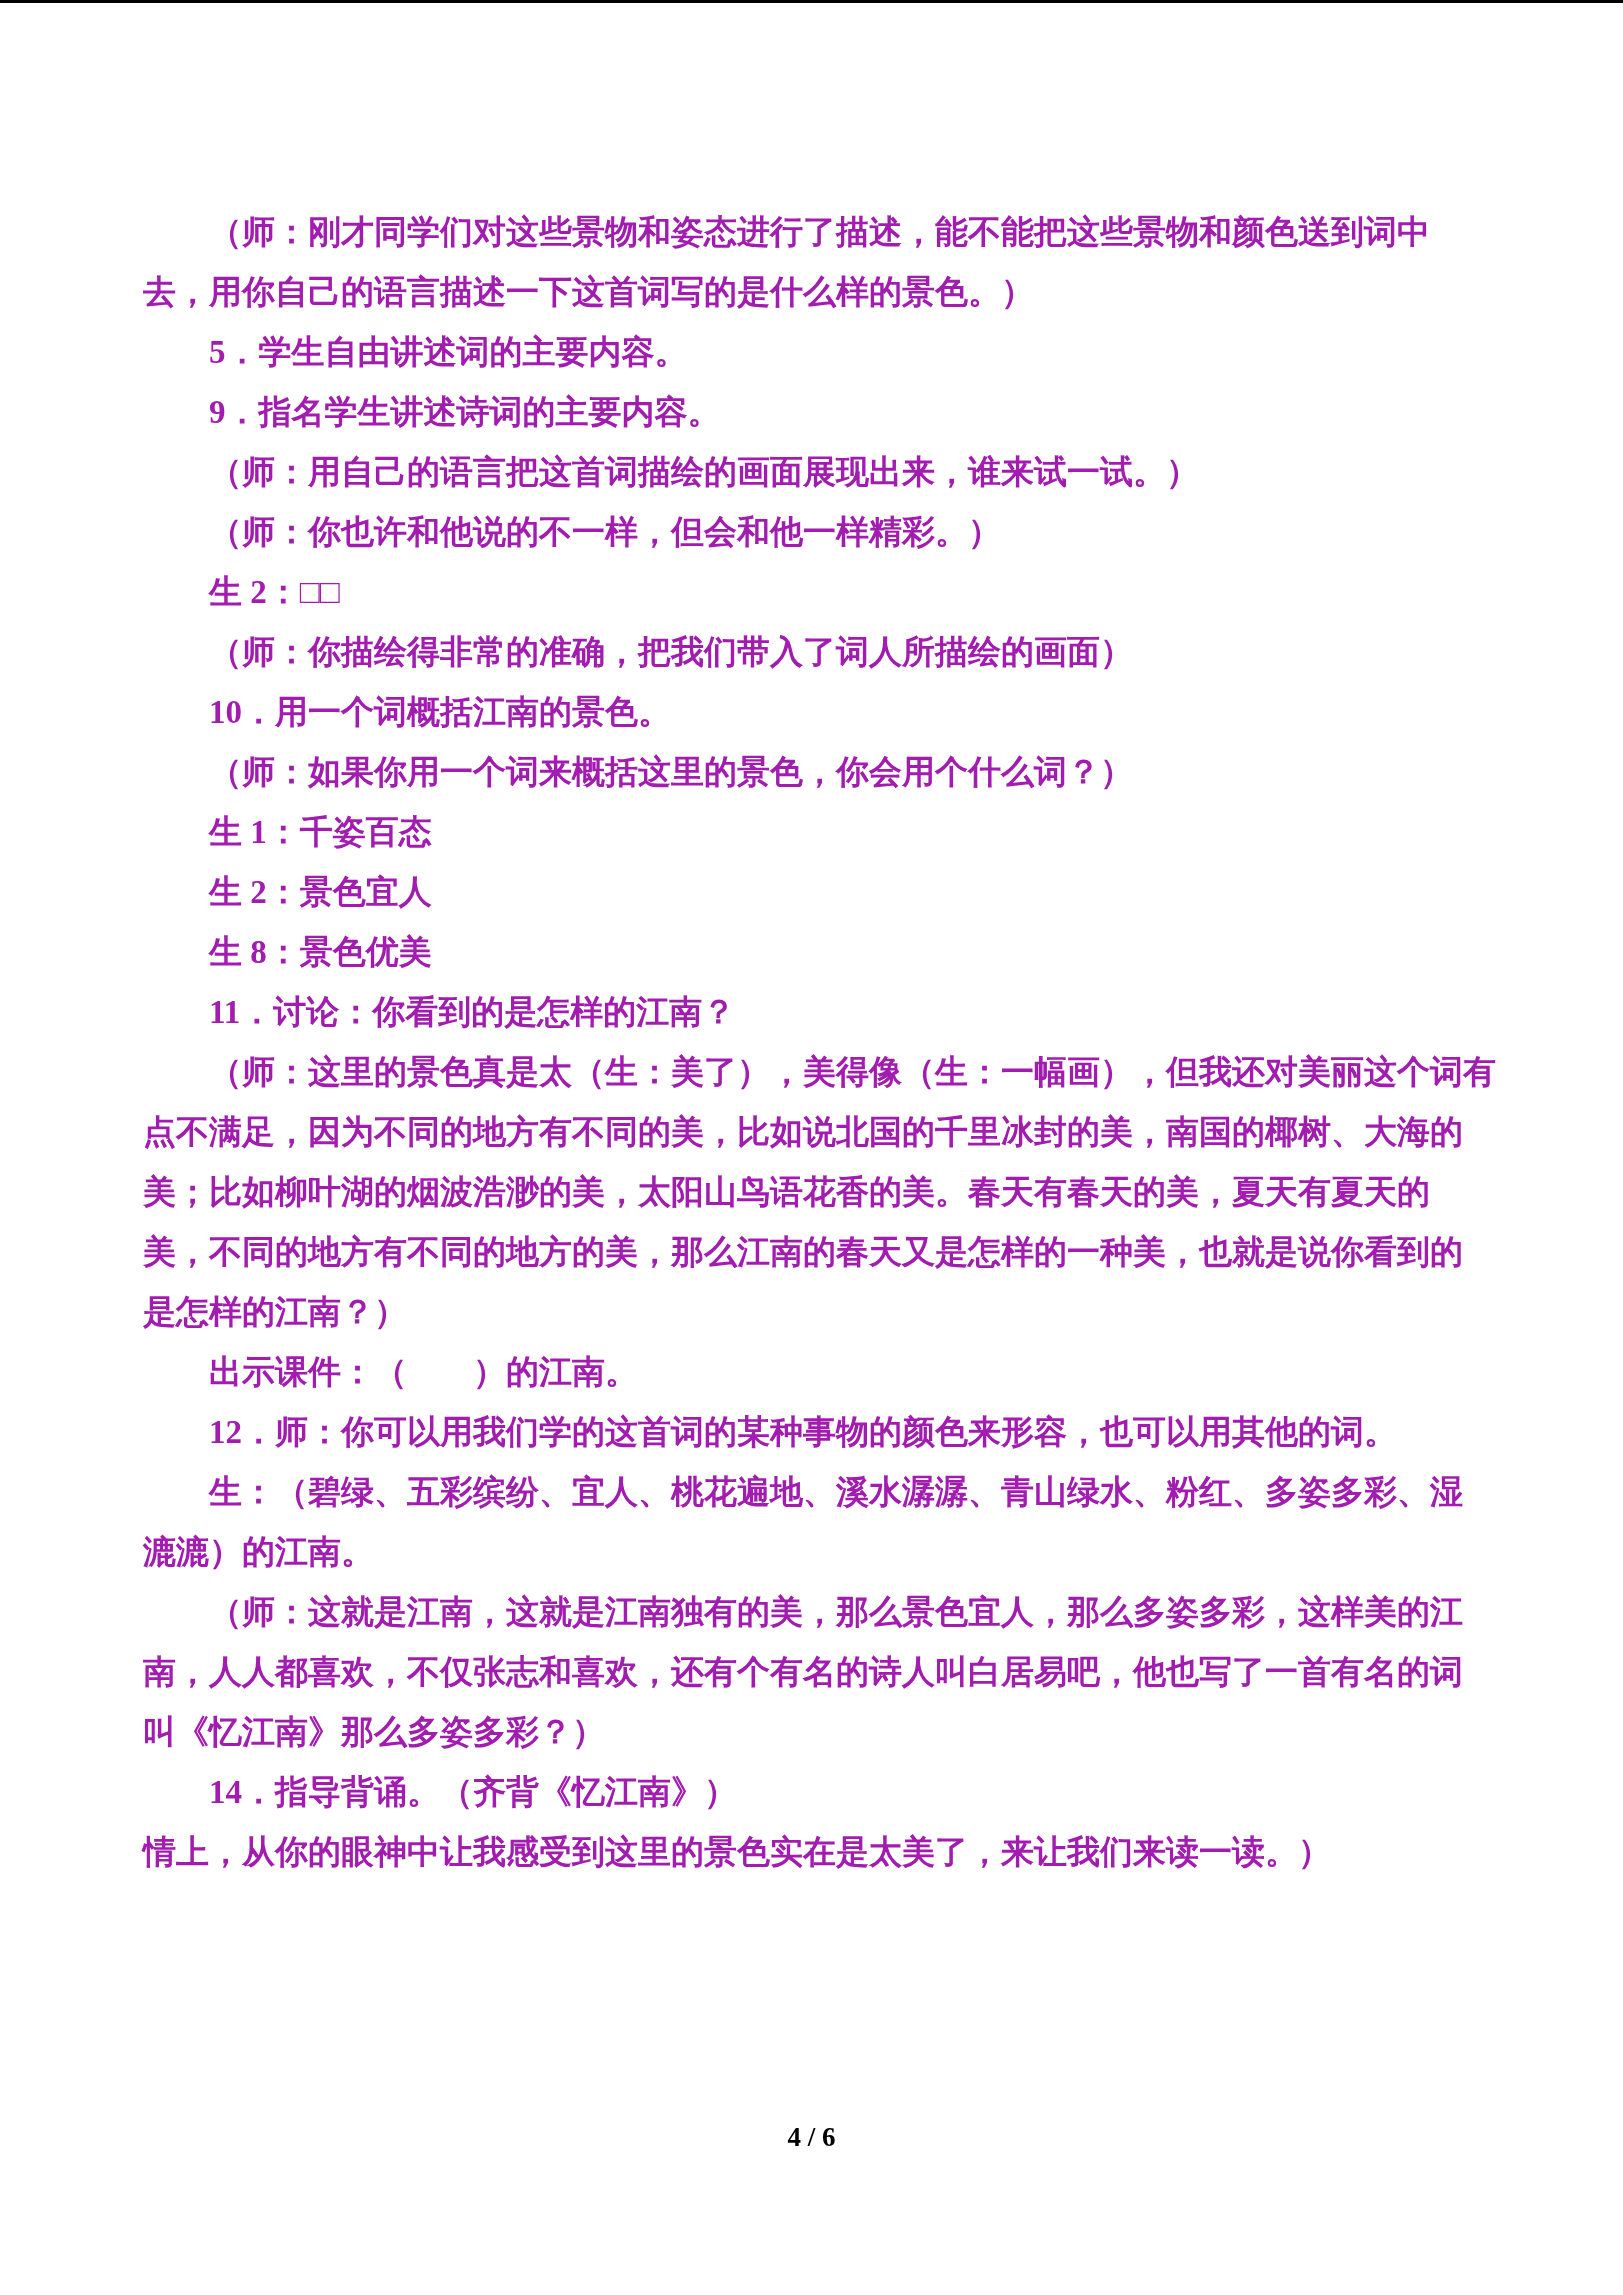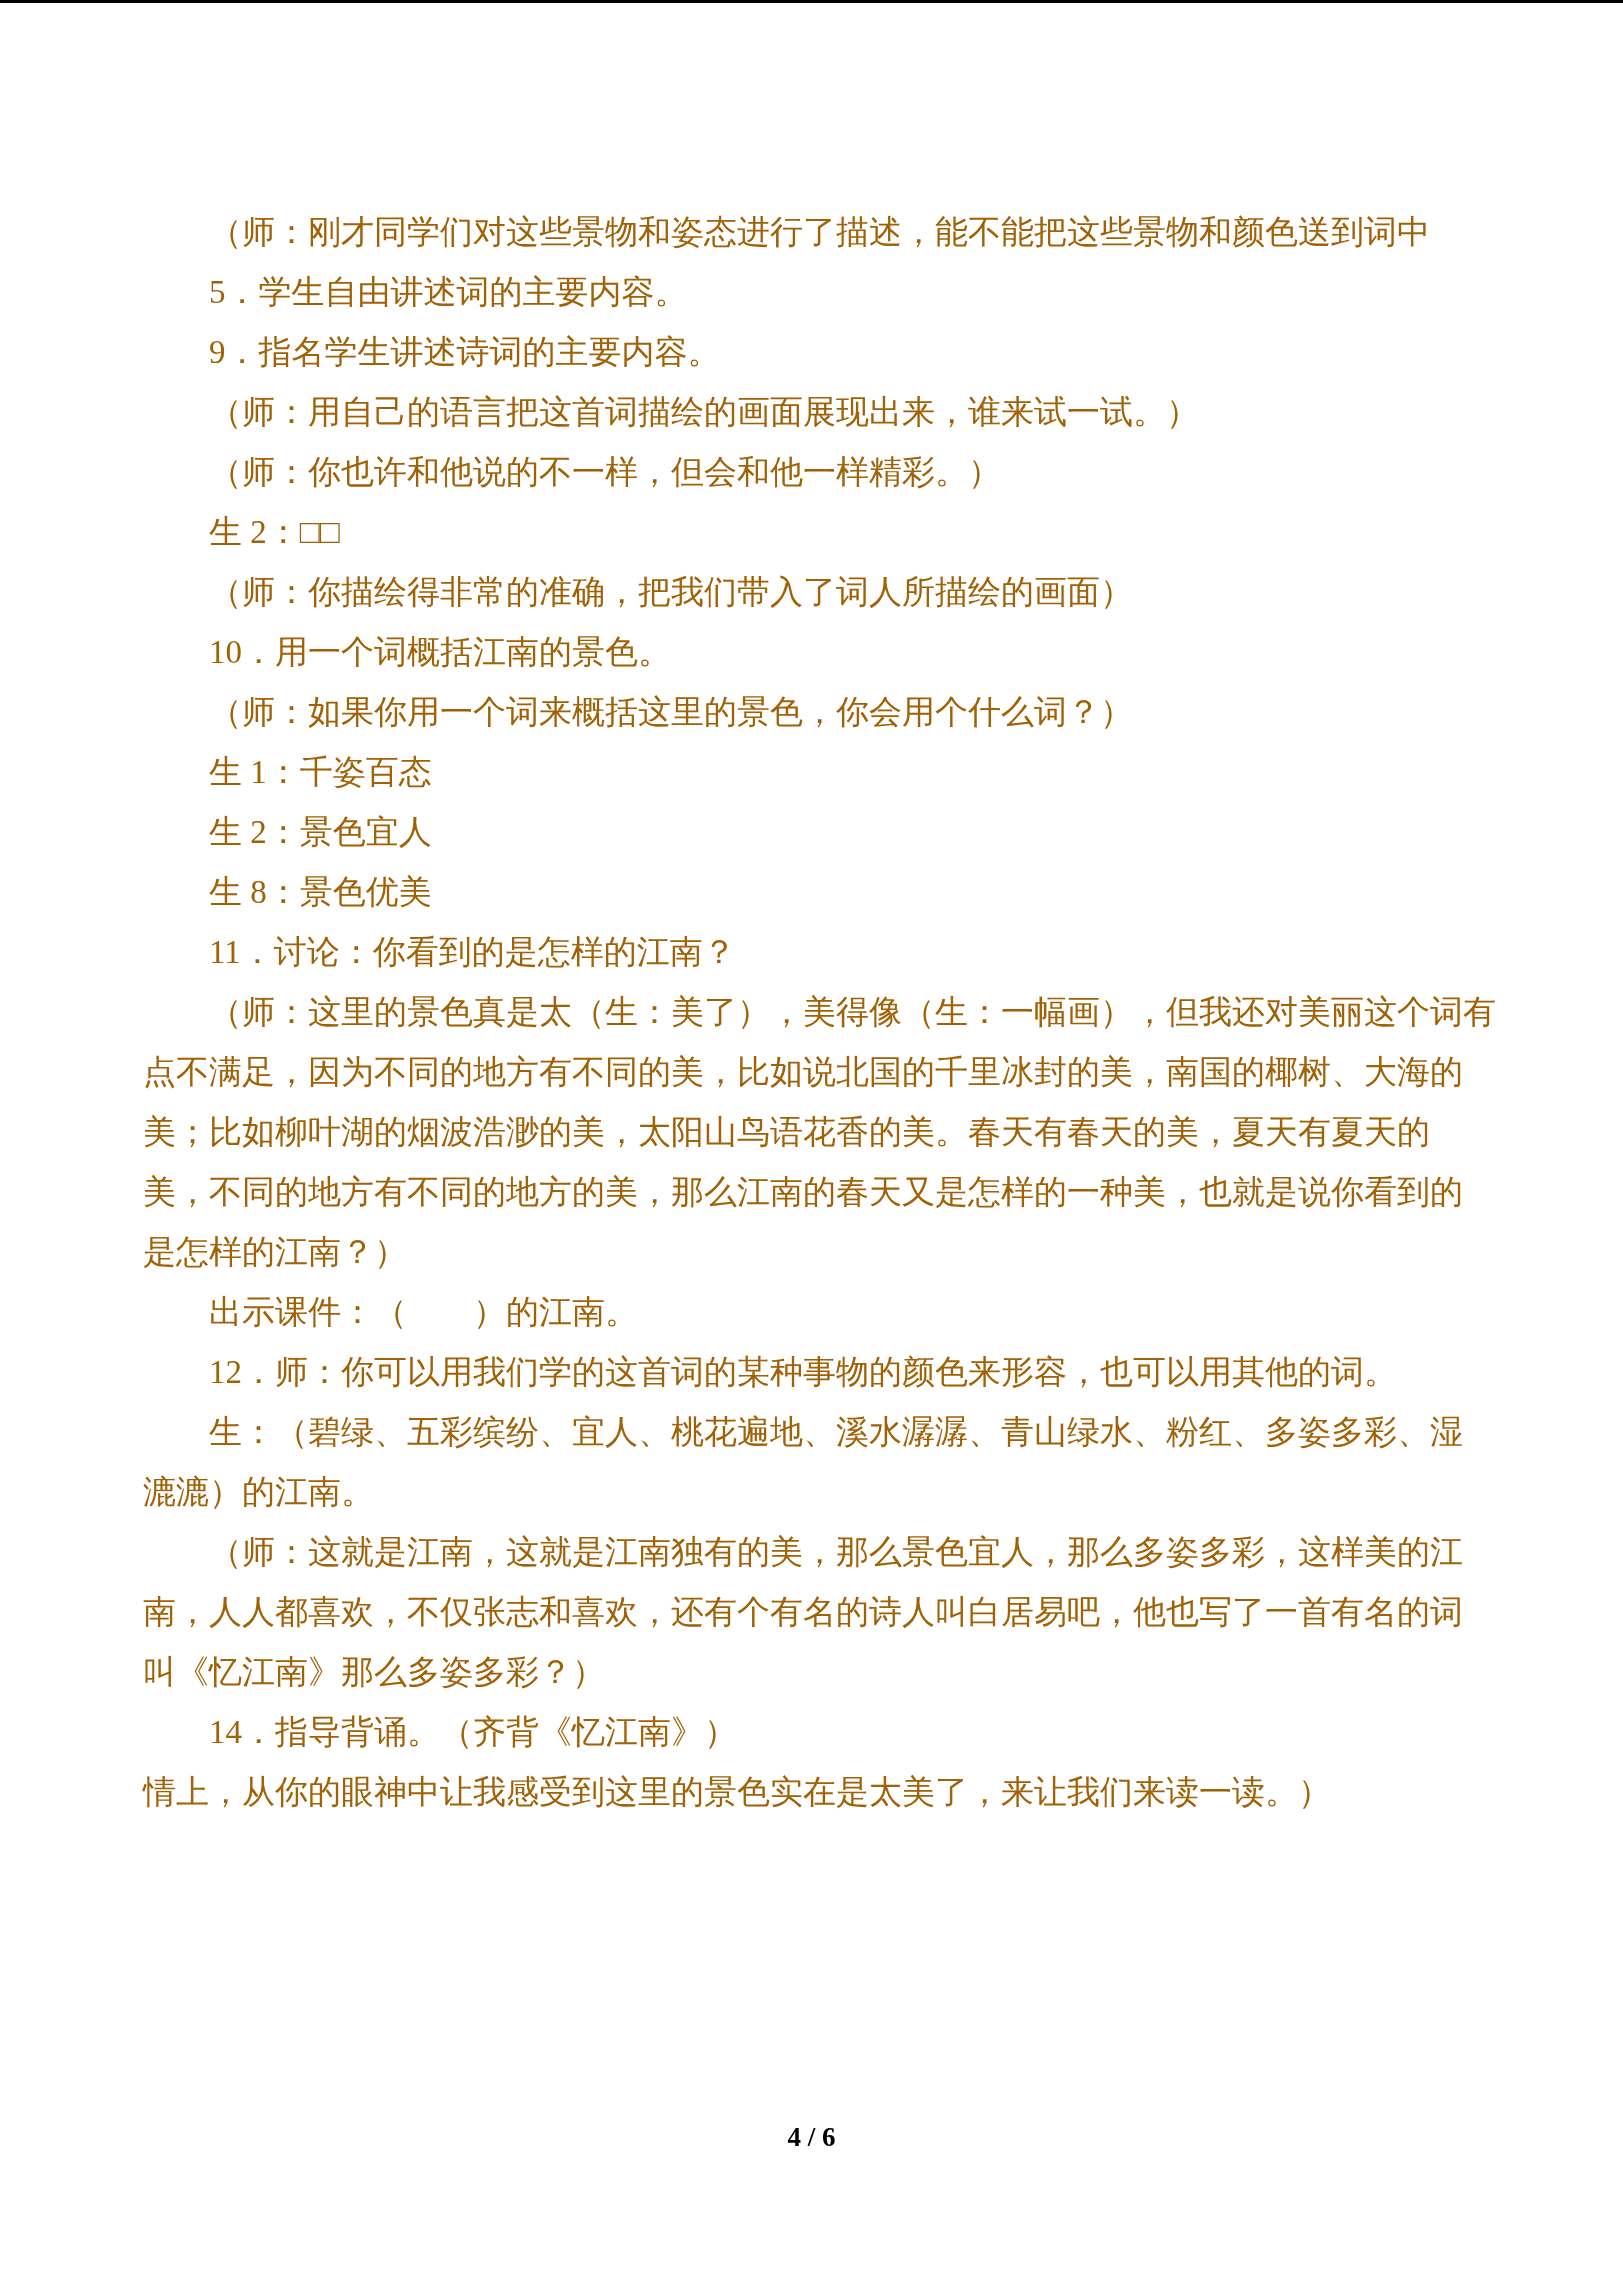--- a/index.html
+++ b/index.html
@@ -26,22 +26,23 @@
   .doc-body {
     position: absolute;
     left: 143px;
     top: 202px;
     width: 1337px;
   }
   .line {
     height: 60px;
     line-height: 60px;
     font-size: 33px;
-    color: #a16207;
+    color: #a21caf;
     white-space: nowrap;
+    font-weight: bold;
   }
   .line.indented {
     text-indent: 66px;
   }
   .page-footer {
     position: absolute;
     top: 2122px;
     left: 0;
     width: 100%;
     text-align: center;
@@ -53,20 +54,21 @@
 </style>
 </head>
 <body>
 
 <div class="page">
   <div class="top-bar"></div>
 
   <div class="doc-body">
 
   <div class="line indented">（师：刚才同学们对这些景物和姿态进行了描述，能不能把这些景物和颜色送到词中</div>
+      <div class="line">去，用你自己的语言描述一下这首词写的是什么样的景色。）</div>
       <div class="line indented">5．学生自由讲述词的主要内容。</div>
       <div class="line indented">9．指名学生讲述诗词的主要内容。</div>
       <div class="line indented">（师：用自己的语言把这首词描绘的画面展现出来，谁来试一试。）</div>
       <div class="line indented">（师：你也许和他说的不一样，但会和他一样精彩。）</div>
       <div class="line indented">生 2：□□</div>
       <div class="line indented">（师：你描绘得非常的准确，把我们带入了词人所描绘的画面）</div>
       <div class="line indented">10．用一个词概括江南的景色。</div>
       <div class="line indented">（师：如果你用一个词来概括这里的景色，你会用个什么词？）</div>
       <div class="line indented">生 1：千姿百态</div>
       <div class="line indented">生 2：景色宜人</div>

